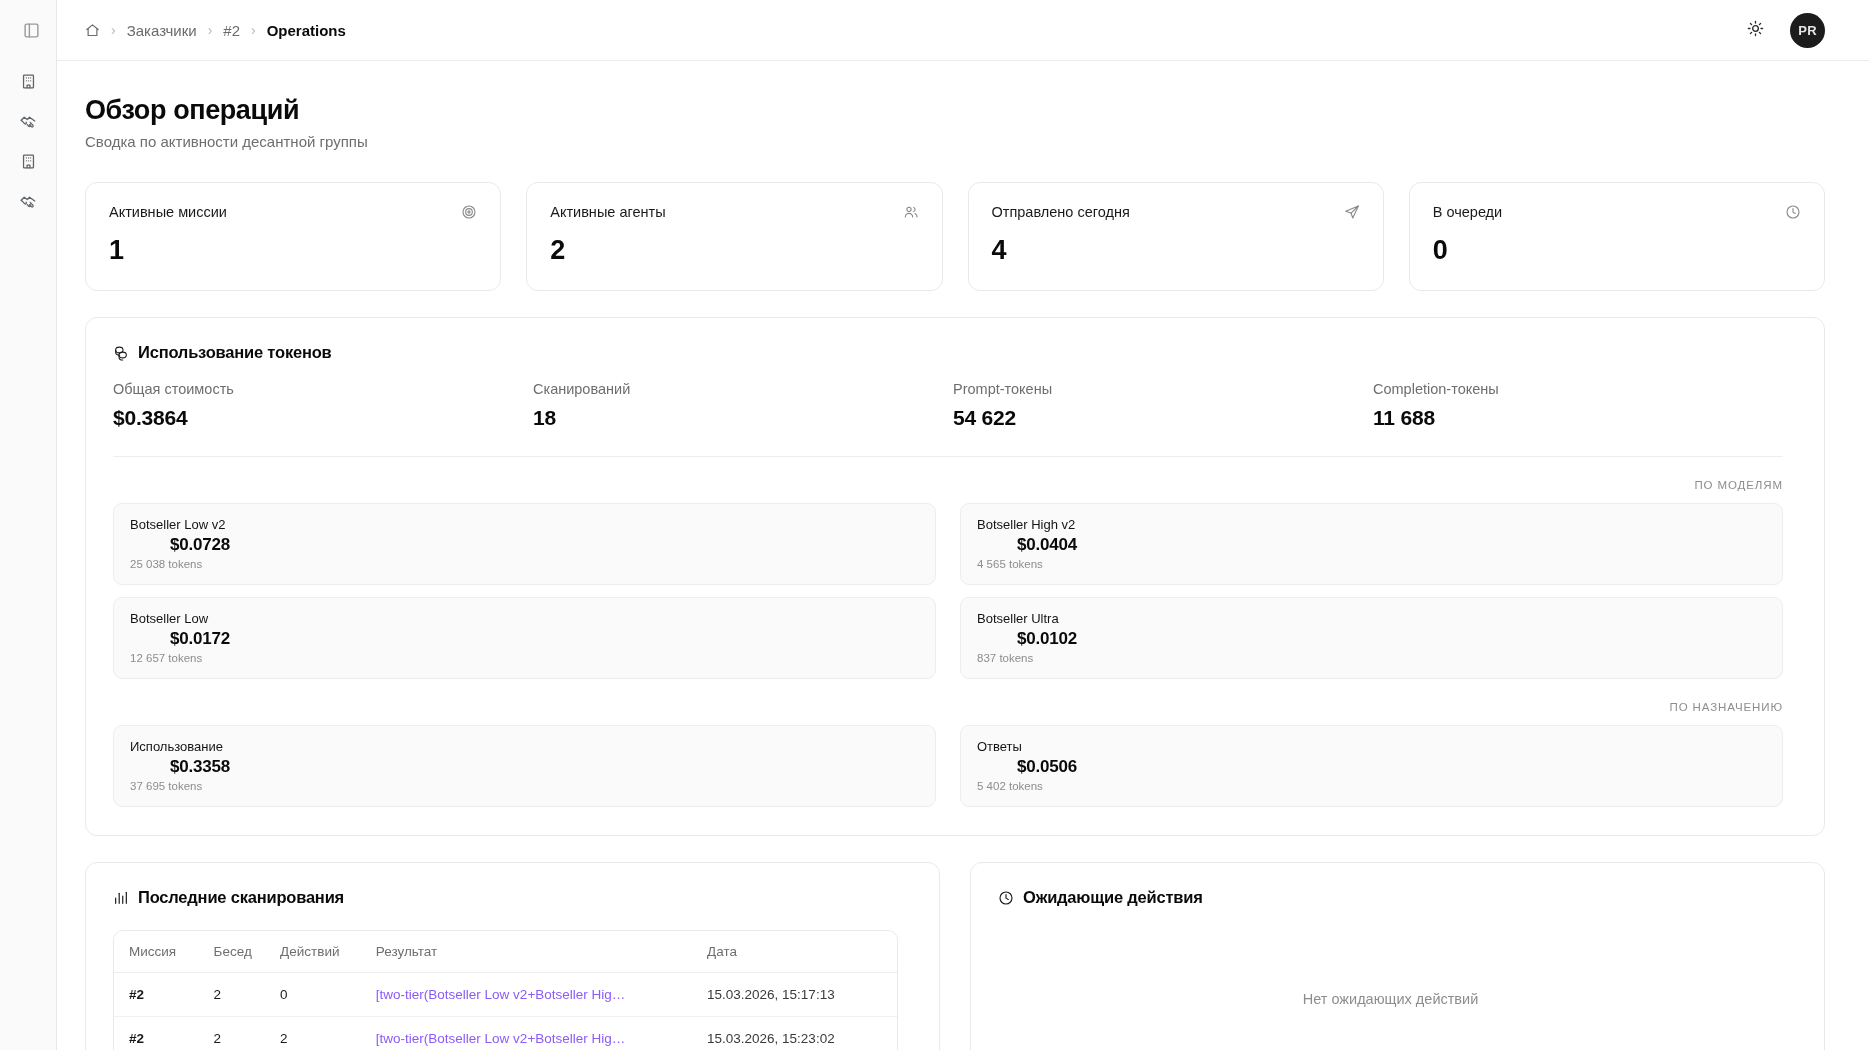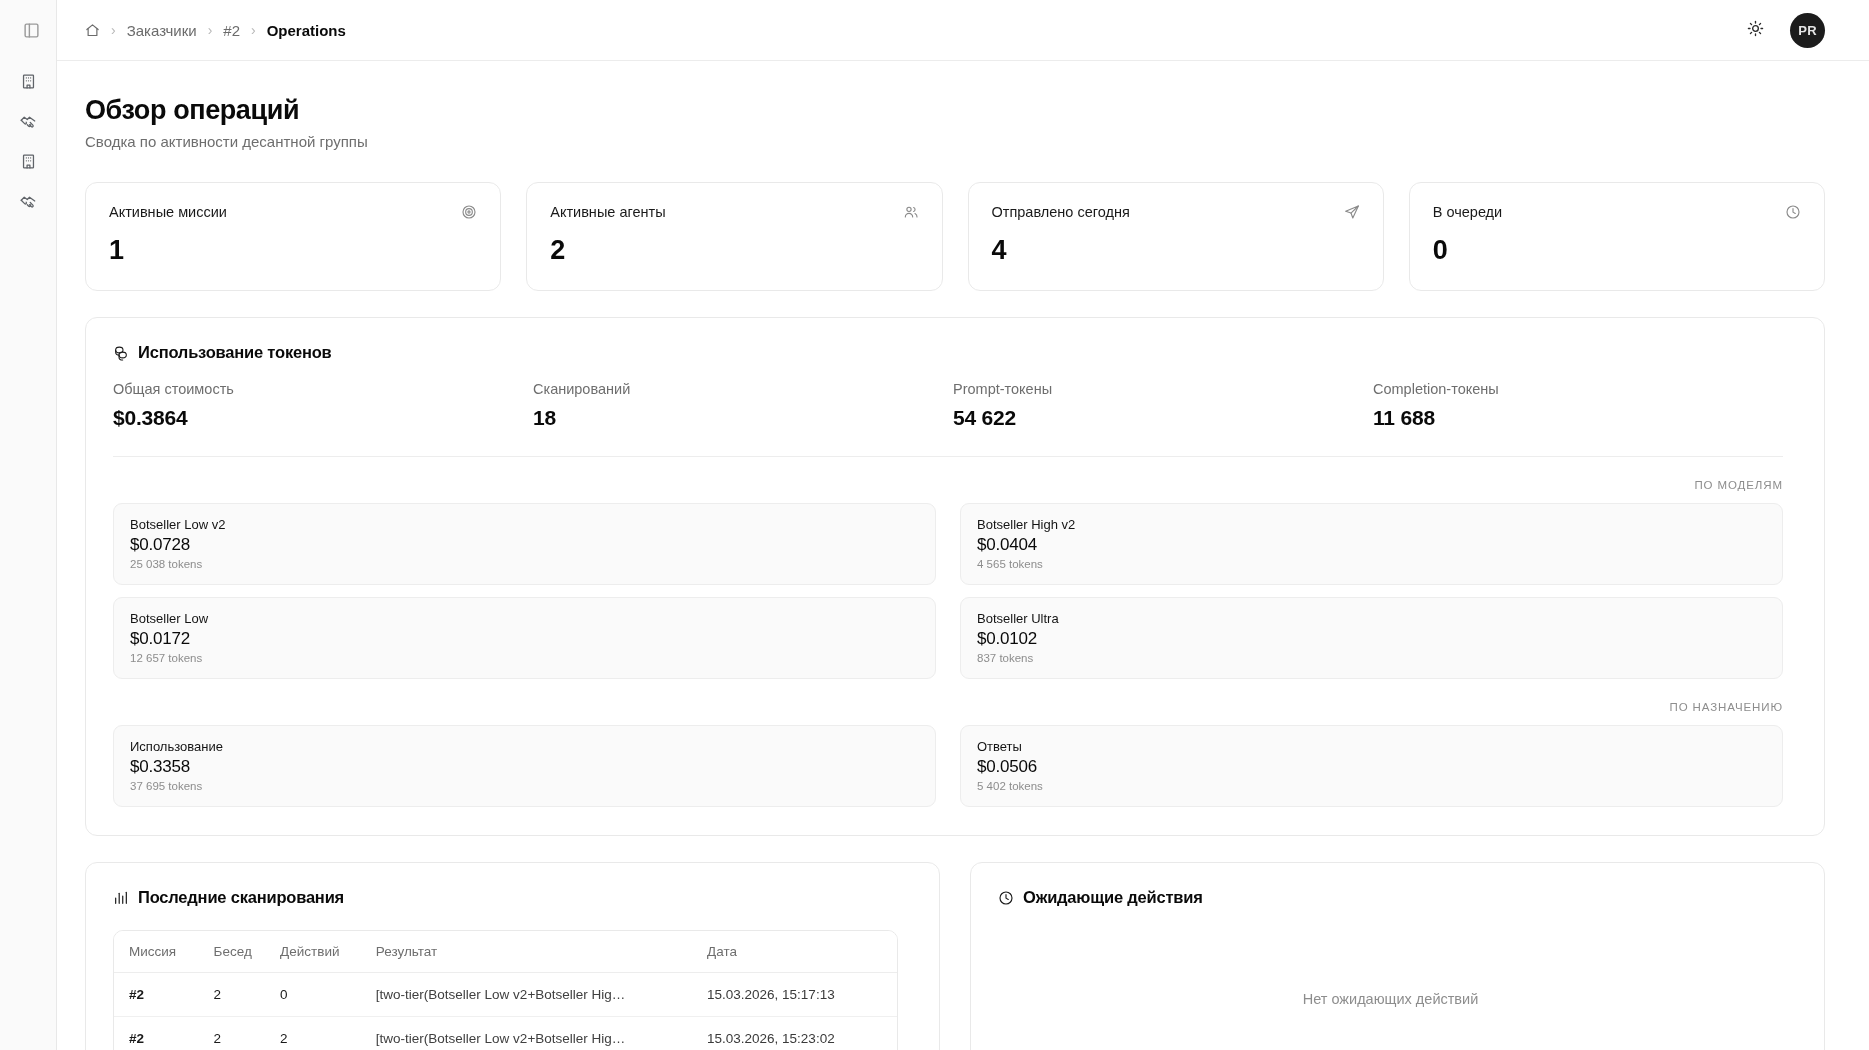--- a/index.html
+++ b/index.html
@@ -141,21 +141,21 @@
     text-transform: uppercase; margin: 22px 0 12px 0; text-align: right;
   }
   .mini-grid { display: grid; grid-template-columns: 1fr 1fr; gap: 12px 24px; }
   .mini-card {
     border: 1px solid #ededed;
     border-radius: 9px;
     background: #fafafa;
     padding: 13px 16px 14px 16px;
   }
   .mini-name { font-size: 13px; color: #141414; }
-  .mini-cost { font-size: 17px; font-weight: 400; margin-top: 3px; letter-spacing: -.2px; }
+  .mini-cost { font-size: 17px; font-weight: 700; margin-top: 3px; letter-spacing: -.2px; margin-left: 40px; }
   .mini-tokens { font-size: 11.5px; color: #8d8d8d; margin-top: 3px; }
 
   
   .bottom {
     display: grid;
     grid-template-columns: 1fr 1fr;
     gap: 30px;
     margin-top: 26px;
   }
   .table-wrap {
@@ -179,21 +179,21 @@
   tbody td {
     font-size: 13.5px;
     padding: 14px 10px 14px 0;
     border-bottom: 1px solid #f0f0f0;
     color: #1a1a1a;
     white-space: nowrap;
   }
   tbody td:first-child { padding-left: 15px; font-weight: 700; }
   tbody tr:last-child td { border-bottom: none; }
   .col-result {
-    color: #404040;
+    color: #8b5cf6;
     max-width: 240px;
     overflow: hidden;
     text-overflow: ellipsis;
   }
   .col-date { color: #3a3a3a; }
 
   .empty-state {
     display: flex; align-items: center; justify-content: center;
     min-height: 140px;
     font-size: 14.5px; color: #8d8d8d;

